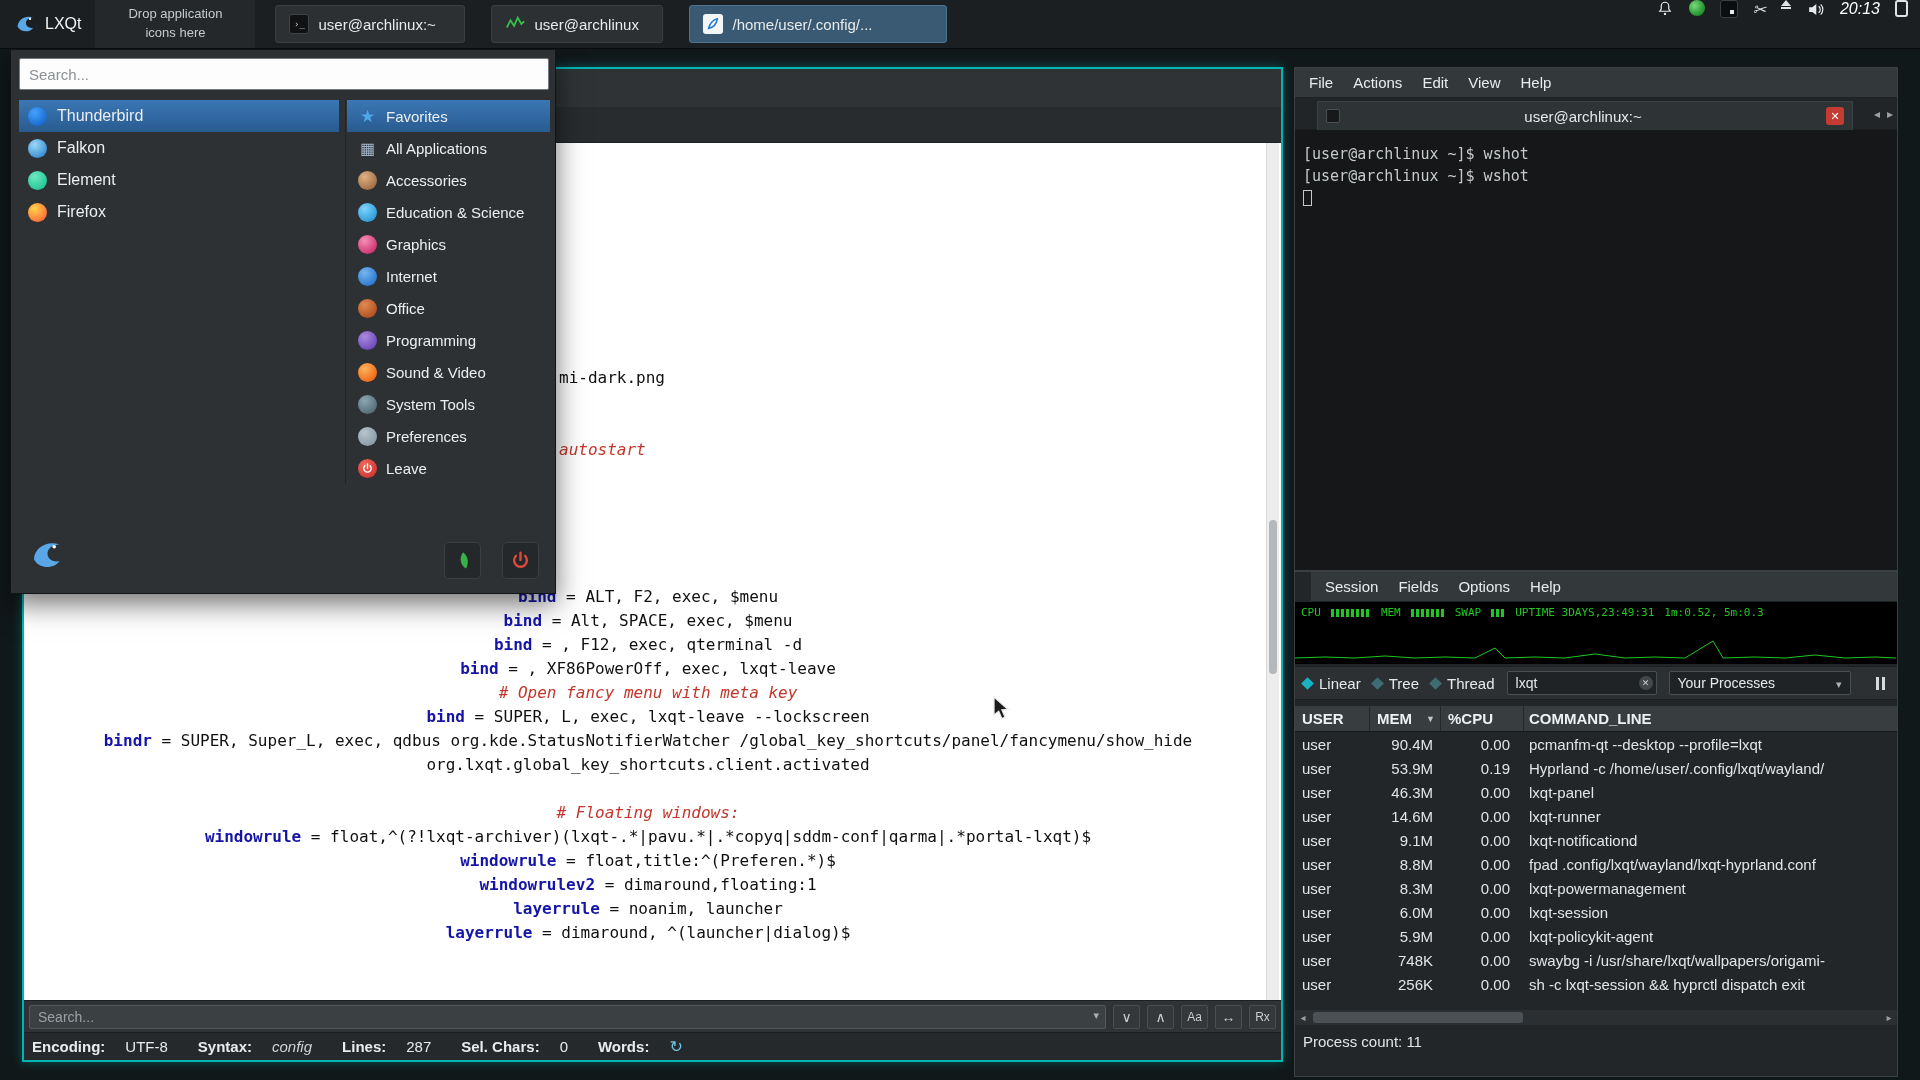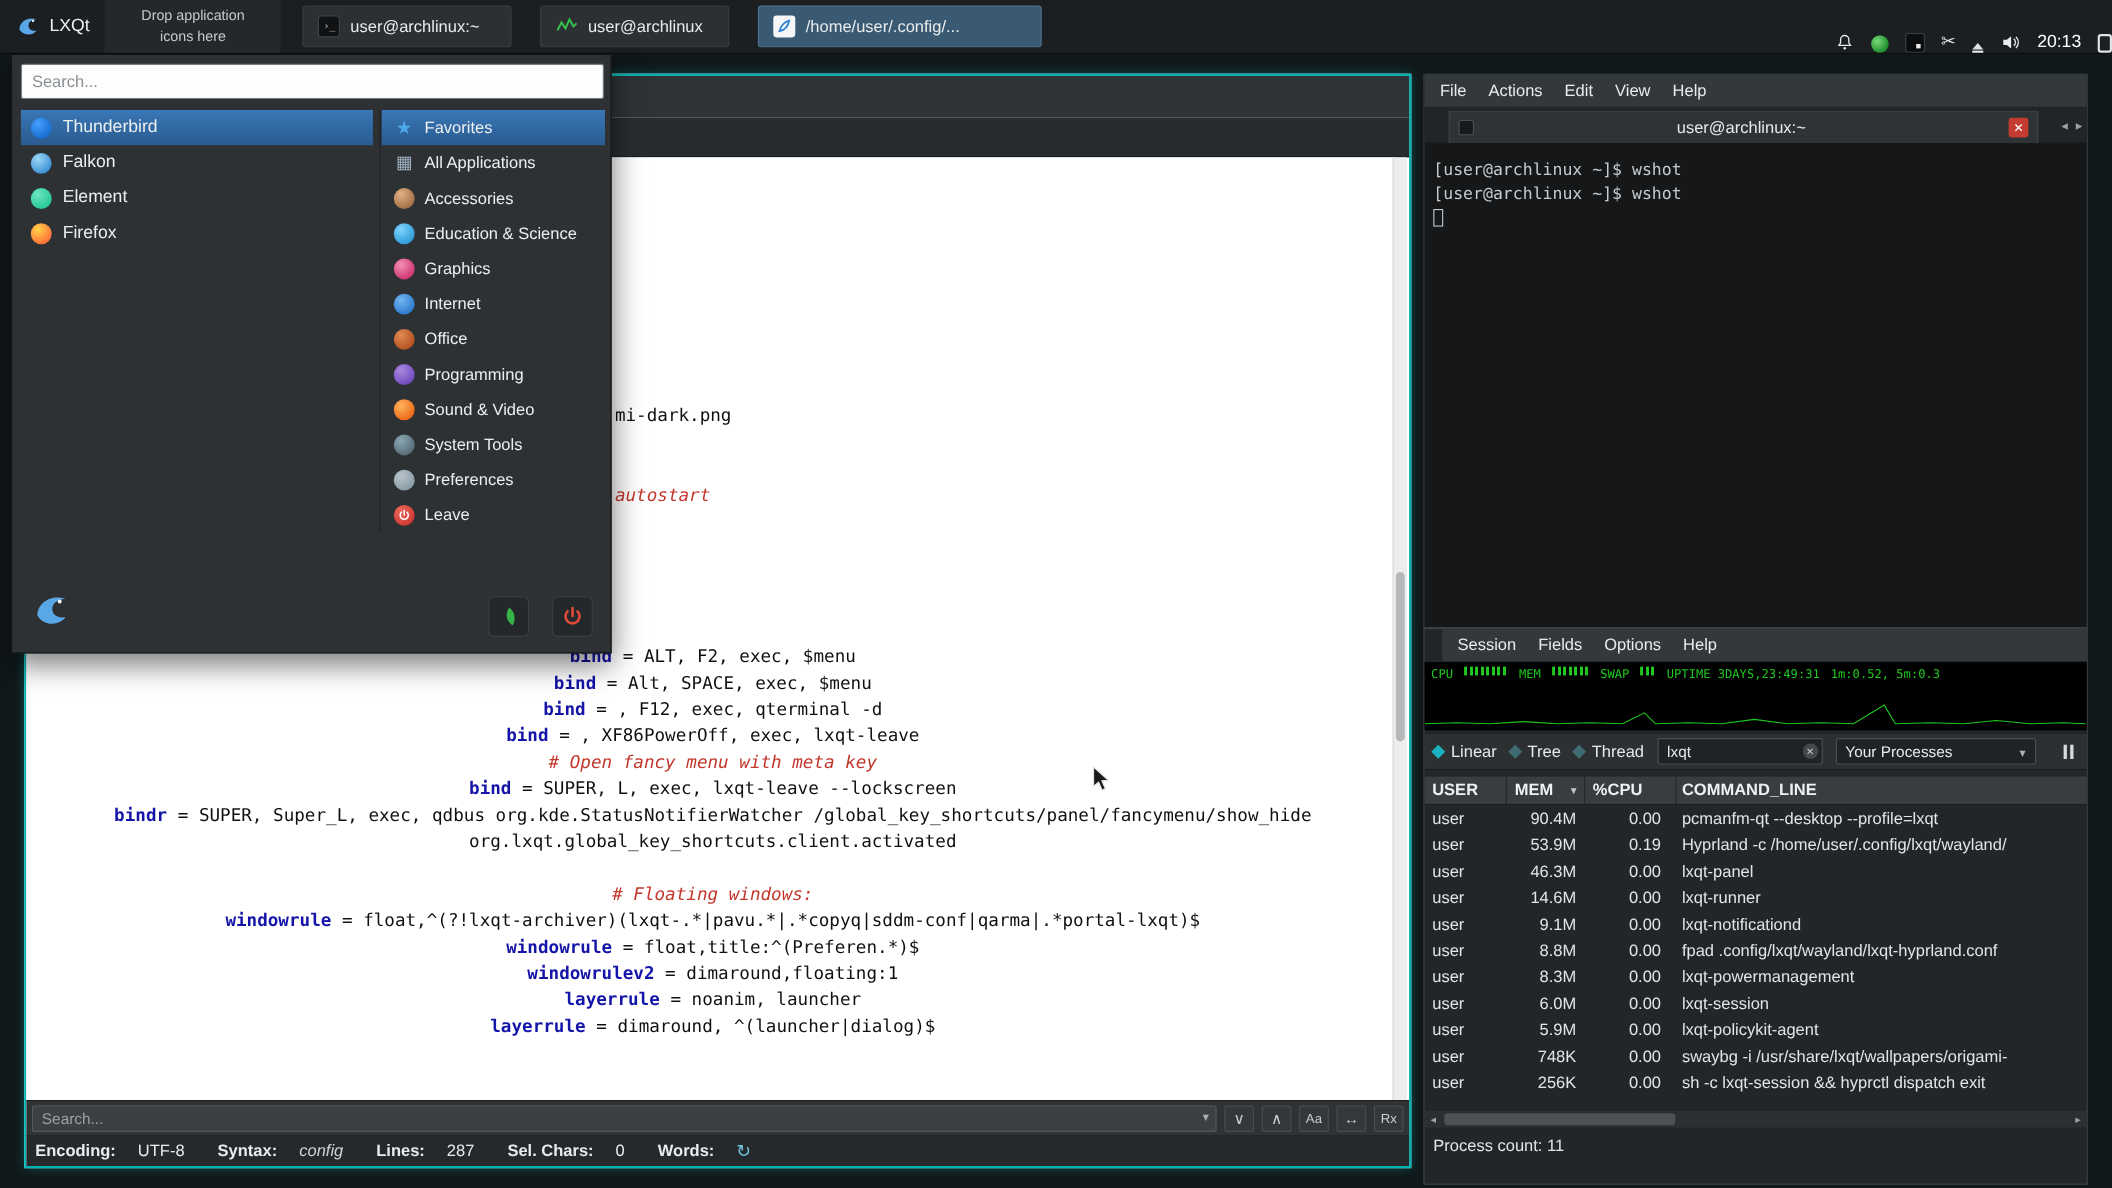--- a/index.html
+++ b/index.html
@@ -19,21 +19,21 @@
   .taskbar { display:flex; gap:26px; margin-left:20px; align-items:center; height:100%; }
   .task { display:flex; align-items:center; gap:9px; height:38px; padding:0 13px; background:#2c3033;
           border:1px solid #3a3e41; border-radius:3px; color:#e8ebec; font-size:15px; white-space:nowrap; overflow:hidden; }
   .task.t1 { width:190px; } .task.t2 { width:172px; } .task.t3 { width:258px; }
   .task.active { background:#3a5a73; border-color:#4e7390; }
   .ticon { width:20px; height:20px; flex:none; display:flex; align-items:center; justify-content:center; }
   .ticon-term { background:#101214; border:1px solid #3f4447; border-radius:3px; color:#cfd4d6;
                 font-family:"DejaVu Sans Mono",monospace; font-size:9px; }
   .ticon-term::before { content:"›_"; }
   .ticon-editor { background:#f4f6f7; border-radius:3px; }
-  .tray { margin-left:auto; display:flex; align-items:flex-end; gap:15px; height:100%; }
+  .tray { margin-left:auto; display:flex; align-items:flex-start; gap:15px; padding-right:12px; height:100%;font-style:italic; }
   .tray-item { display:flex; align-items:center; justify-content:center; }
   .net-dot { width:16px; height:16px; border-radius:50%; background:radial-gradient(circle at 35% 35%, #7ad97a, #1f8f2c 70%); }
   .clip-square { width:18px; height:18px; background:#0c0d0e; border:1px solid #3a3f41; border-radius:3px; position:relative; }
   .clip-square::after { content:""; position:absolute; right:3px; bottom:3px; width:4px; height:4px; background:#e8eaeb; }
   .shot-icon::before { content:"✂"; color:#dfe3e4; font-size:16px; }
   .eject { display:flex; flex-direction:column; align-items:center; gap:1px; }
   .eject .tri { width:0; height:0; border-left:5px solid transparent; border-right:5px solid transparent; border-bottom:6px solid #dfe3e4; }
   .eject .bar { width:10px; height:2px; background:#dfe3e4; }
   .clock { color:#ffffff; font-size:16px; }
   .display-rect { width:13px; height:17px; border:2px solid #dfe3e4; border-radius:3px; }
@@ -122,21 +122,21 @@
   .tab-arrows { position:absolute; right:4px; top:9px; display:flex; gap:7px; color:#9aa0a4; font-size:12px; }
   .arr-l::before { content:"◂"; } .arr-r::before { content:"▸"; }
   .term-body { position:absolute; top:63px; left:0; right:0; bottom:0; padding:12px 8px;
                font-family:"DejaVu Sans Mono",monospace; font-size:15px; line-height:22px; color:#c6cacc; }
   .term-cursor { display:inline-block; width:9px; height:16px; border:1px solid #c6cacc; margin-top:3px; }
 
   
   .qps { position:absolute; left:1294px; top:571px; width:604px; height:506px; background:#232628;
          border:1px solid #3b4043; z-index:20;padding-left:16px; }
   .qps-graph { position:absolute; top:30px; left:0; right:0; height:62px; background:#000; overflow:hidden; }
-  .g-row { position:absolute; left:6px; top:4px; right:2px; display:flex; gap:10px; 
+  .g-row { position:absolute; left:6px; top:4px; right:2px; display:flex; gap:10px; align-items:center;
            font-family:"DejaVu Sans Mono",monospace; font-size:11px; color:#21c621; white-space:nowrap; }
   .meter { height:8px; background:repeating-linear-gradient(90deg,#21c621 0 3px,transparent 3px 5px); flex:none; }
   .m1 { width:40px; } .m2 { width:34px; } .m3 { width:14px; }
   .g-wave { position:absolute; left:0; bottom:1px; }
   .qps-toolbar { position:absolute; top:94px; left:0; right:0; height:34px; background:#2c3032; display:flex;
                  align-items:center; gap:12px; padding:0 8px; color:#e7eaeb; font-size:15px;
                  border-top:1px solid #1c1f21; border-bottom:1px solid #1c1f21; }
   .mode { display:flex; align-items:center; gap:7px; }
   .diamond { width:9px; height:9px; transform:rotate(45deg); background:#18b2c0; flex:none; }
   .diamond.off { background:#3e6c72; }

